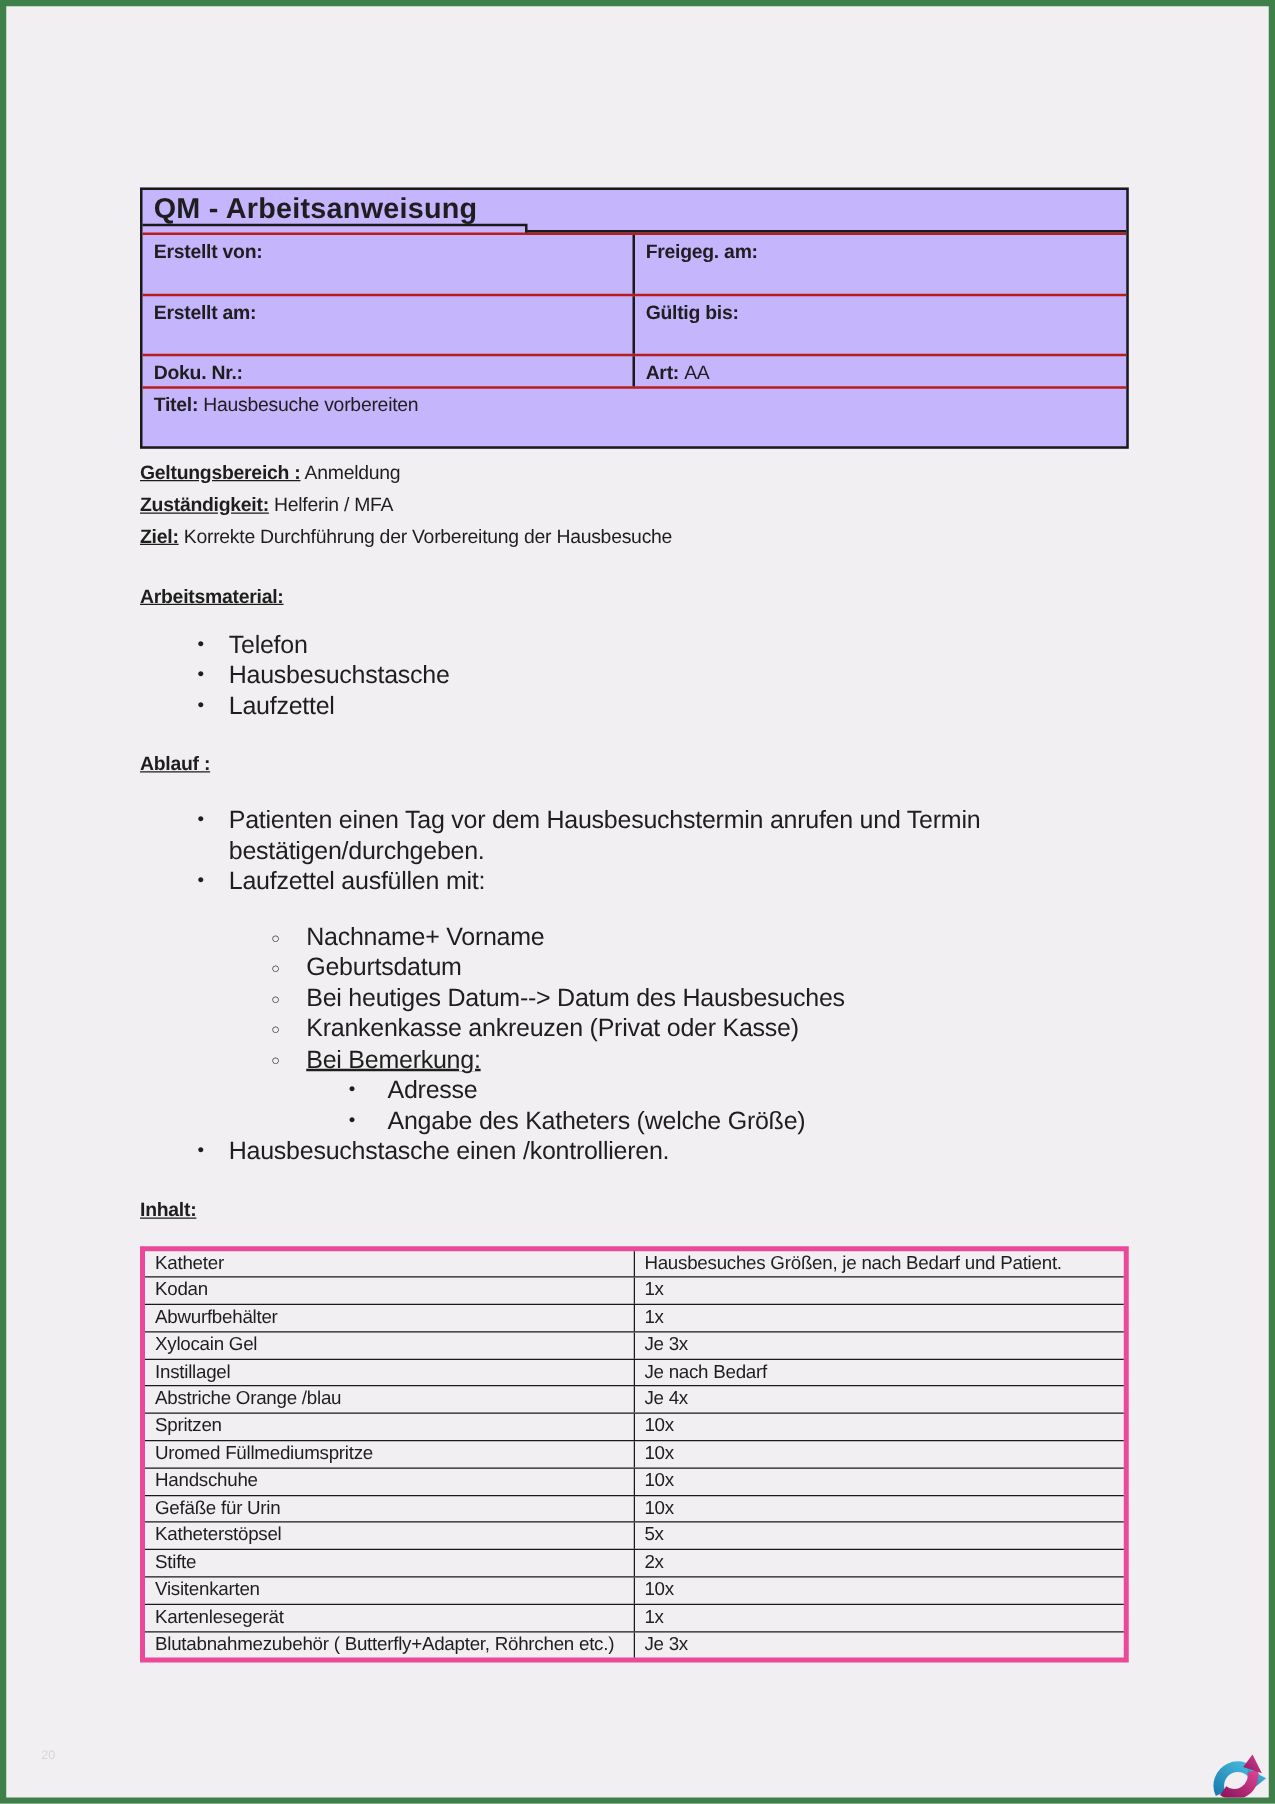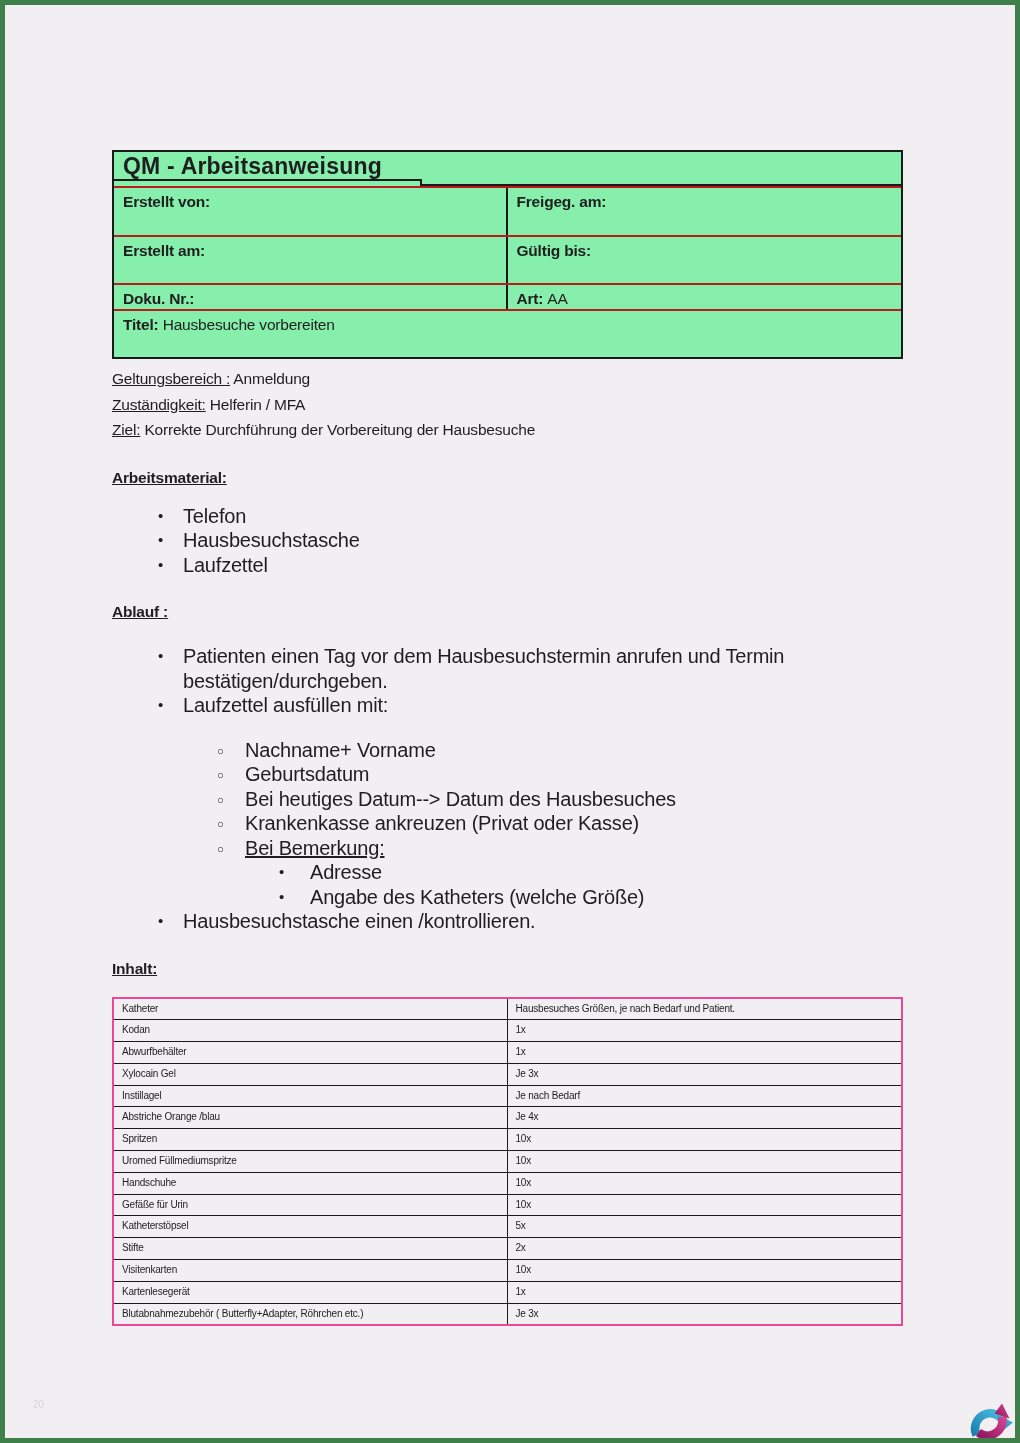--- a/index.html
+++ b/index.html
@@ -5,55 +5,55 @@
   html,body{margin:0;padding:0;}
   body{width:1020px;height:1443px;background:#e8e6e8;font-family:"Liberation Sans","DejaVu Sans",sans-serif;}
   .page{
     position:relative;width:1020px;height:1443px;box-sizing:border-box;
     background:#f1eff1;border:5px solid #3f7f4a;overflow:hidden;
     color:#1e1e1e;
   }
   .content{position:absolute;left:107px;top:145px;width:791px;letter-spacing:-0.2px;}
 
   
-  .ht{border:2px solid #1a1a1a;background:#86efac;}
+  .ht{border:2px solid #1a1a1a;background:#c4b5fd;}
   .ht-title{position:relative;height:34px;box-sizing:border-box;padding:1px 9px 0;
     font-size:23px;font-weight:bold;letter-spacing:0.2px;}
   .tl-a{position:absolute;left:0;top:27px;width:306px;height:2px;background:#1a1a1a;}
   .tl-b{position:absolute;left:306px;top:27px;width:2px;height:7px;background:#1a1a1a;}
   .tl-c{position:absolute;left:306px;top:32px;right:0;height:2px;background:#1a1a1a;}
   .ht-row{display:flex;border-top:2px solid #b91c1c;}
   .hc{box-sizing:border-box;padding:3px 9px 0;font-size:15.5px;font-weight:bold;line-height:21px;}
   .hc.l{width:50%;border-right:2px solid #1a1a1a;}
   .hc.r{width:50%;}
   .h-r2{height:47px;}
   .h-r3{height:46px;}
   .h-r4{height:24px;}
   .h-r5{height:46px;}
   .hc .val{font-weight:normal;}
 
   
   .meta{margin-top:7px;font-size:15.5px;line-height:25.5px;}
-  .meta .lbl{font-weight:normal;text-decoration:underline;}
+  .meta .lbl{font-weight:bold;text-decoration:underline;}
   .section-h{margin-top:22px;font-size:15.5px;font-weight:bold;text-decoration:underline;line-height:25px;}
 
   
   .list{font-size:20px;line-height:24.5px;}
   .list.gap{margin-top:14px;}
   .list.gap2{margin-top:20px;}
   .b1{position:relative;padding-left:71px;}
   .b1::before{content:"\2022";position:absolute;left:46px;top:0;font-size:15px;}
   .b2{position:relative;padding-left:133px;}
   .b2::before{content:"\25CB";position:absolute;left:105px;top:1px;font-size:11.5px;}
   .b3{position:relative;padding-left:198px;}
   .b3::before{content:"\2022";position:absolute;left:167px;top:0;font-size:15px;}
   .u{text-decoration:underline;}
 
   
-  .it{margin-top:16px;border:2px solid #ec4899;font-size:10px;}
+  .it{margin-top:16px;border:4px solid #ec4899;font-size:15px;}
   .it-row{display:flex;border-top:1.5px solid #1a1a1a;}
   .it-row:first-child{border-top:none;}
   .it-cell{box-sizing:border-box;padding:1px 8px 1px;line-height:18.8px;min-height:20.5px;}
   .it-cell.l{width:50%;border-right:1.5px solid #1a1a1a;}
   .it-cell.r{width:50%;}
 
   
   .watermark{position:absolute;left:28px;top:1394px;font-size:10px;color:#d7d5d6;letter-spacing:0;text-align:right;}
   .logo{position:absolute;left:959px;top:1394px;width:52px;height:52px;}
 </style>

